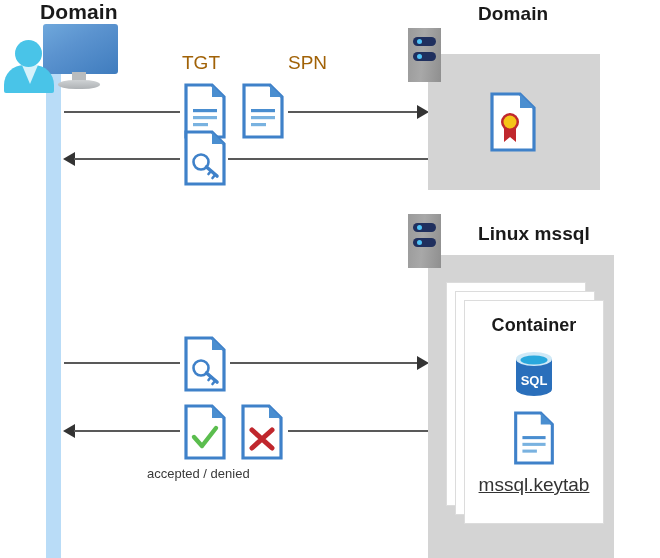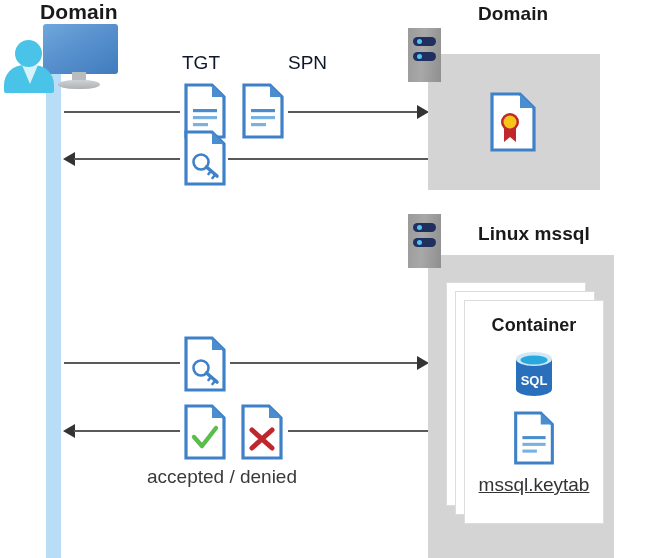--- a/index.html
+++ b/index.html
@@ -29,21 +29,21 @@
      border-radius:20px 20px 2px 2px;background:#49c4e8;}
   .person-collar{left:22px;top:65px;width:0;height:0;
      border-left:8px solid transparent;border-right:8px solid transparent;
      border-top:19px solid #d6f2fb;}
 
   
   .doc{position:absolute;}
   .doc svg{display:block;}
 
   
-  .tok{font-size:19px;color:#0f172a;}
+  .tok{font-size:19px;color:#a16207;}
 
   
   .aline{position:absolute;height:0;border-top:2px solid #595959;}
   .ahead-r{position:absolute;width:0;height:0;
      border-top:7px solid transparent;border-bottom:7px solid transparent;
      border-left:12px solid #333;}
   .ahead-l{position:absolute;width:0;height:0;
      border-top:7px solid transparent;border-bottom:7px solid transparent;
      border-right:12px solid #333;}
 
@@ -59,21 +59,21 @@
 
   
   .card{position:absolute;background:#ffffff;border:1px solid #dcdcdc;
         box-shadow:0 0 0 0 rgba(0,0,0,0);}
   .card-title{font-size:18px;text-align:center;}
 
   
   .sqlcyl{position:absolute;text-align:right;}
 
   .keytab-label{font-size:19px;color:#333;text-align:center;width:160px;}
-  .accdny{font-size:19px;color:#3a3a3a;}
+  .accdny{font-size:13px;color:#3a3a3a;}
 </style>
 </head>
 <body>
 
 <div class="stage">
 
   <div class="abs lifeline"></div>
 
   <div class="abs client-title lbl-bold">Domain</div>
 

